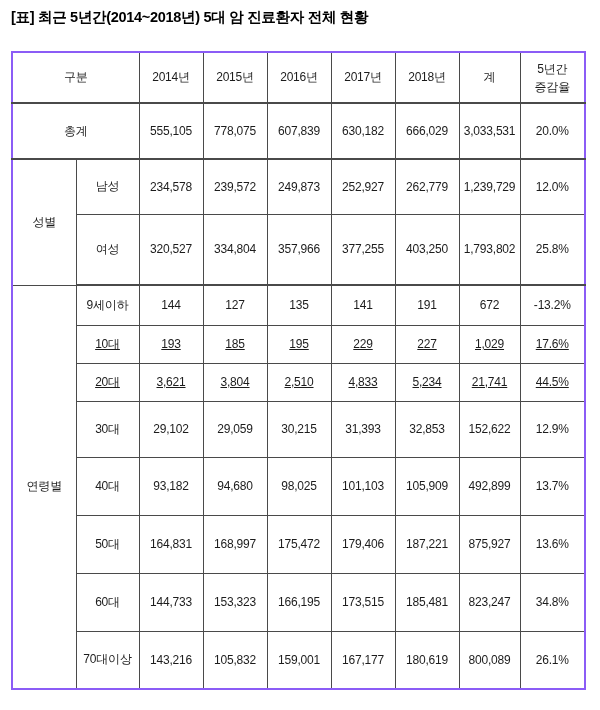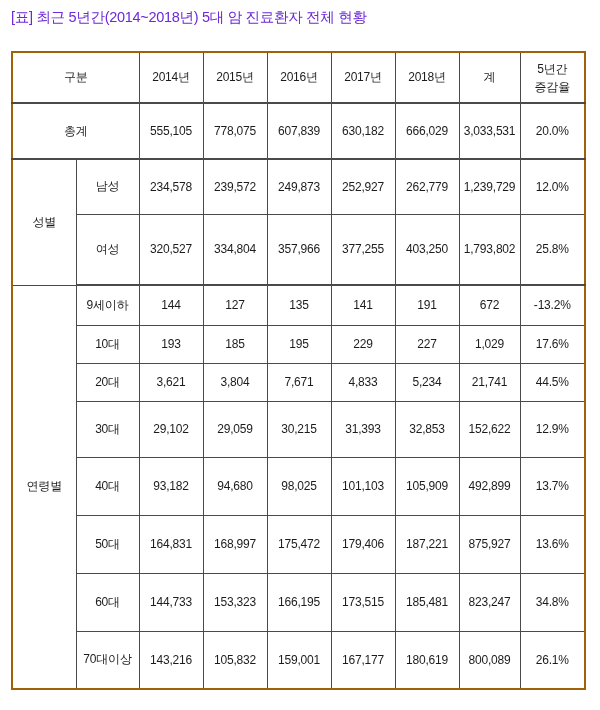--- a/index.html
+++ b/index.html
@@ -10,30 +10,30 @@
     height: 710px;
     font-family: "Liberation Sans", "DejaVu Sans", sans-serif;
     color: #1c1c1c;
     overflow: hidden;
   }
   .page {
     padding: 8px 0 0 11px;
   }
   .doc-title {
     font-size: 14.5px;
-    font-weight: normal;
-    color: #6d28d9;
+    font-weight: bold;
+    color: #000000;
     letter-spacing: -0.3px;
     margin: 0 0 24px 0;
   }
   table.stats {
     border-collapse: collapse;
     table-layout: fixed;
     width: 573px;
-    border: 2px solid #a16207;
+    border: 2px solid #8b5cf6;
   }
   table.stats th, table.stats td {
     border: 1px solid #4a4a4a;
     text-align: center;
     vertical-align: middle;
     font-size: 12px;
     font-weight: normal;
     padding: 0;
     letter-spacing: -0.2px;
     background: #ffffff;
@@ -42,21 +42,21 @@
   tr.sep-bottom th, tr.sep-bottom td {
     border-bottom-width: 2px;
   }
   .change-header span { display: block; line-height: 1.5; }
   
   tr.h-head   { height: 51px; }
   tr.h-total  { height: 56px; }
   tr.h-male   { height: 55px; }
   tr.h-female { height: 71px; border-radius: 15px; }
   tr.h-s1     { height: 40px; }
-  tr.h-s2     { height: 38px; }
+  tr.h-s2     { height: 38px; text-decoration: underline; }
   tr.h-b1     { height: 56px; }
   tr.h-b2     { height: 58px; }
 </style>
 </head>
 <body>
 
 <div class="page">
   <div class="doc-title">[표] 최근 5년간(2014~2018년) 5대 암 진료환자 전체 현황</div>
 
   <table class="stats">
@@ -138,21 +138,21 @@
       <td>195</td>
       <td>229</td>
       <td>227</td>
       <td>1,029</td>
       <td>17.6%</td>
     </tr>
     <tr class="h-s2">
       <td>20대</td>
       <td>3,621</td>
       <td>3,804</td>
-      <td>7,671</td>
+      <td>2,510</td>
       <td>4,833</td>
       <td>5,234</td>
       <td>21,741</td>
       <td>44.5%</td>
     </tr>
     <tr class="h-b1">
       <td>30대</td>
       <td>29,102</td>
       <td>29,059</td>
       <td>30,215</td>

